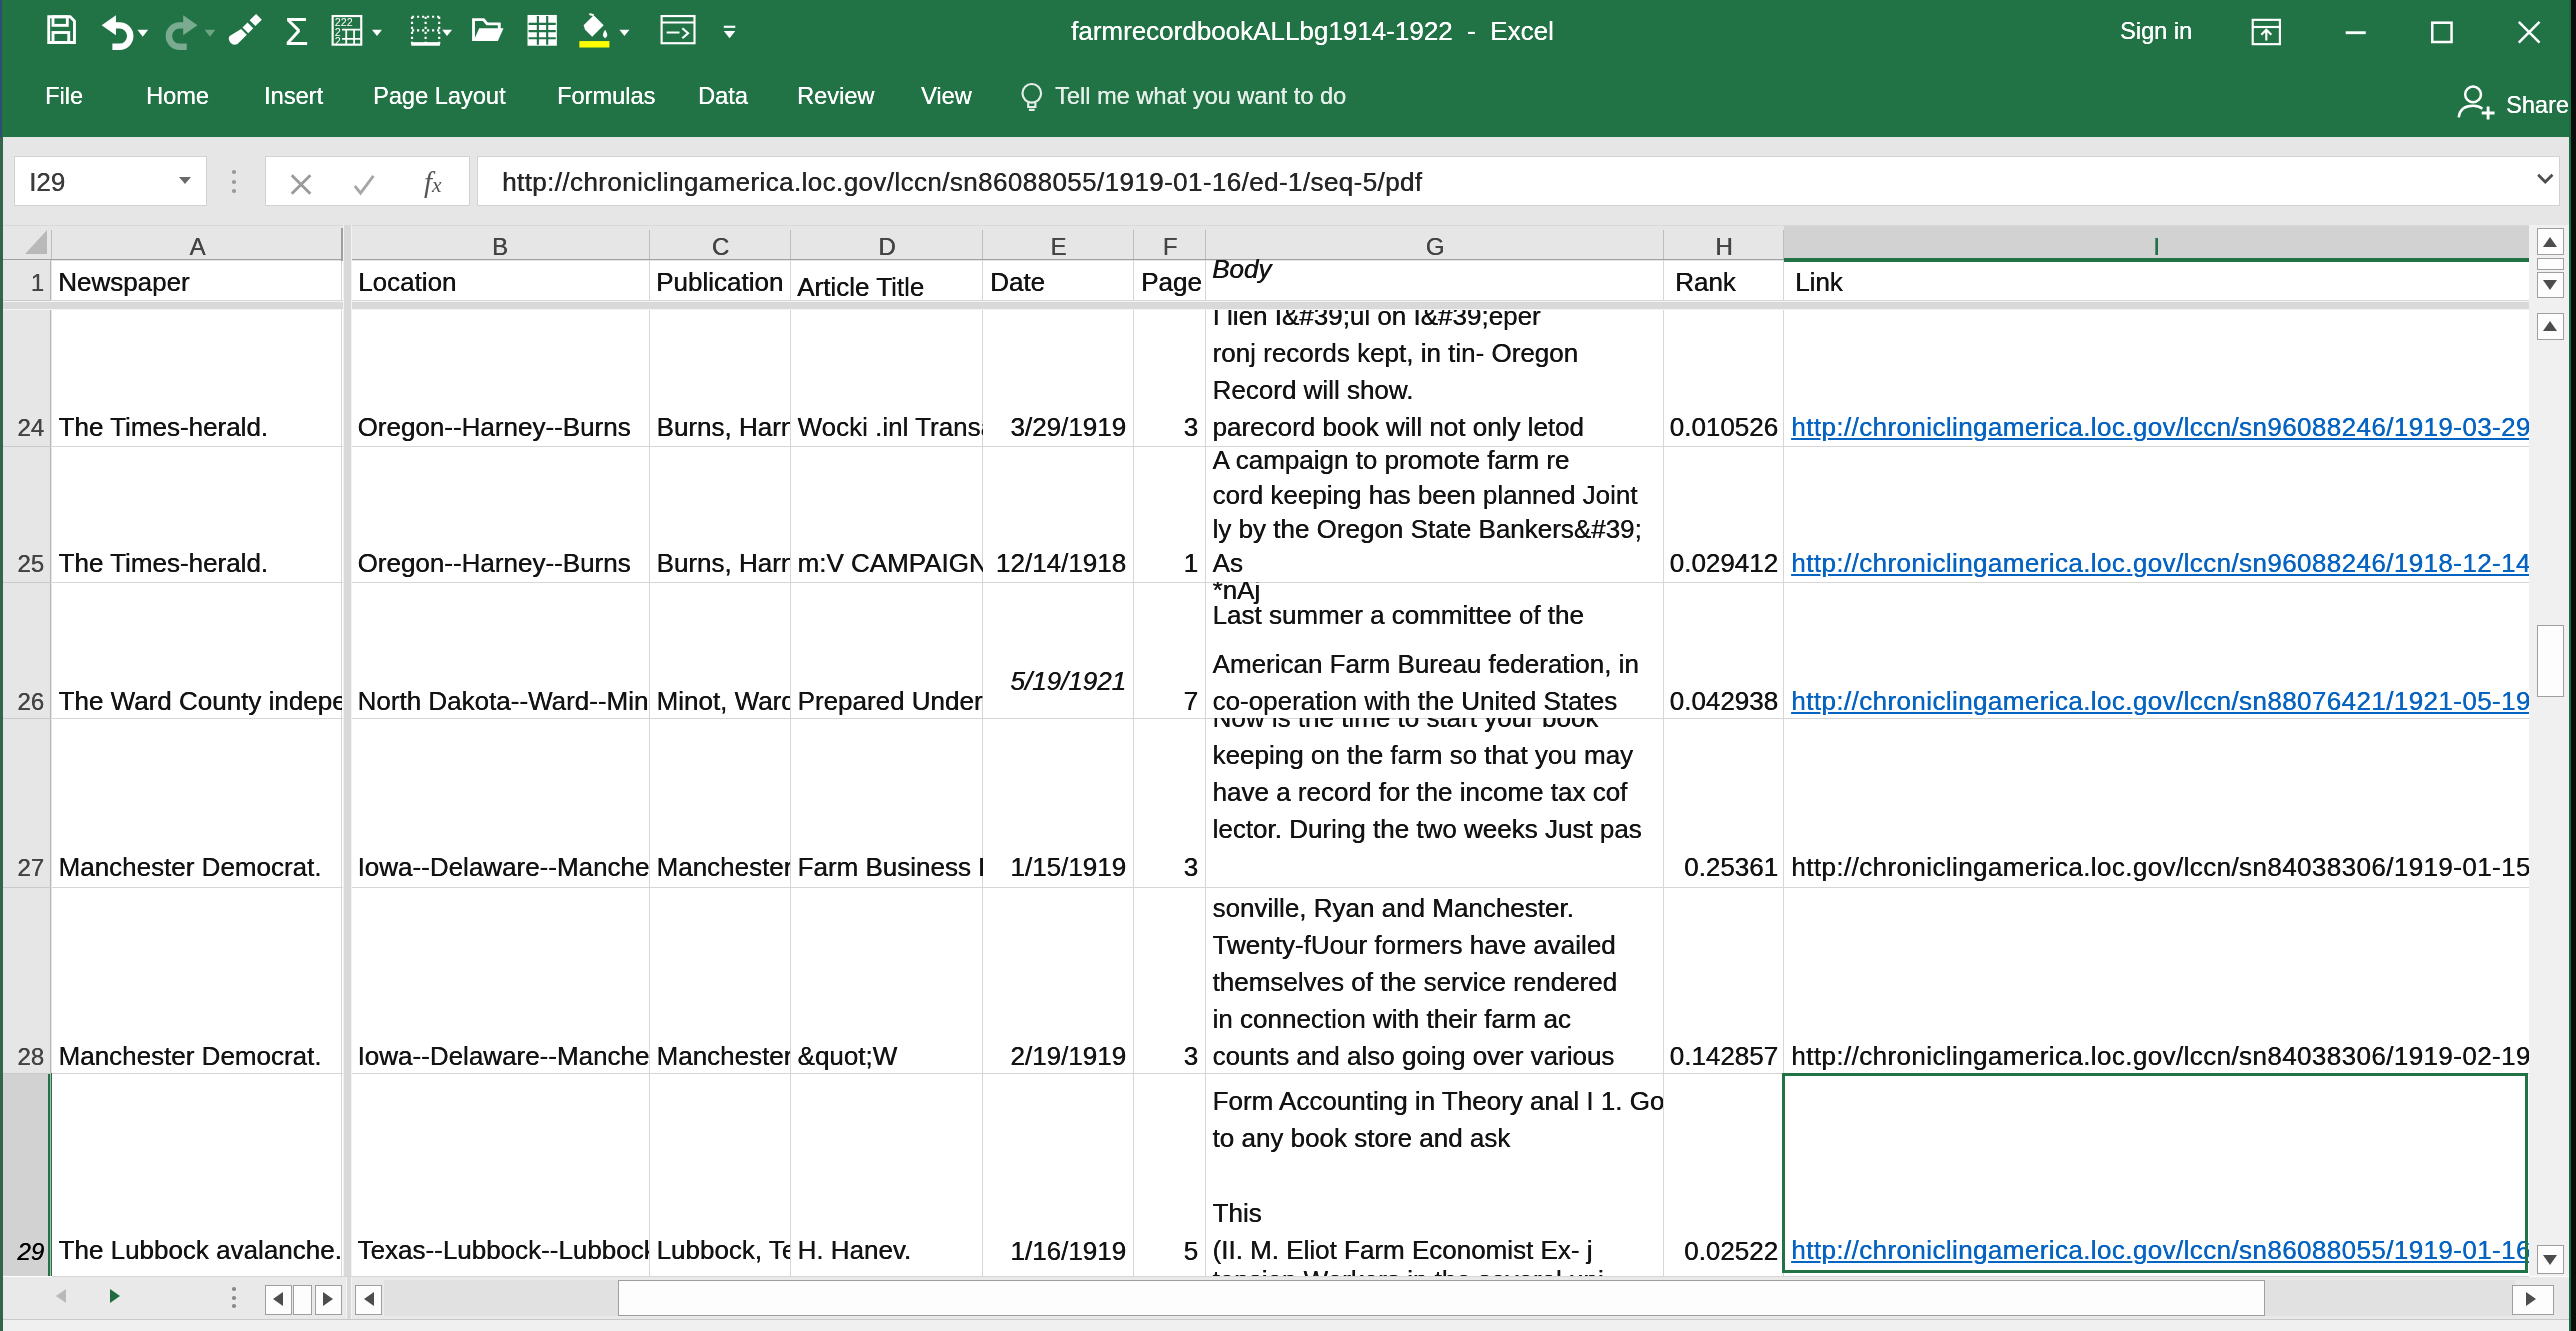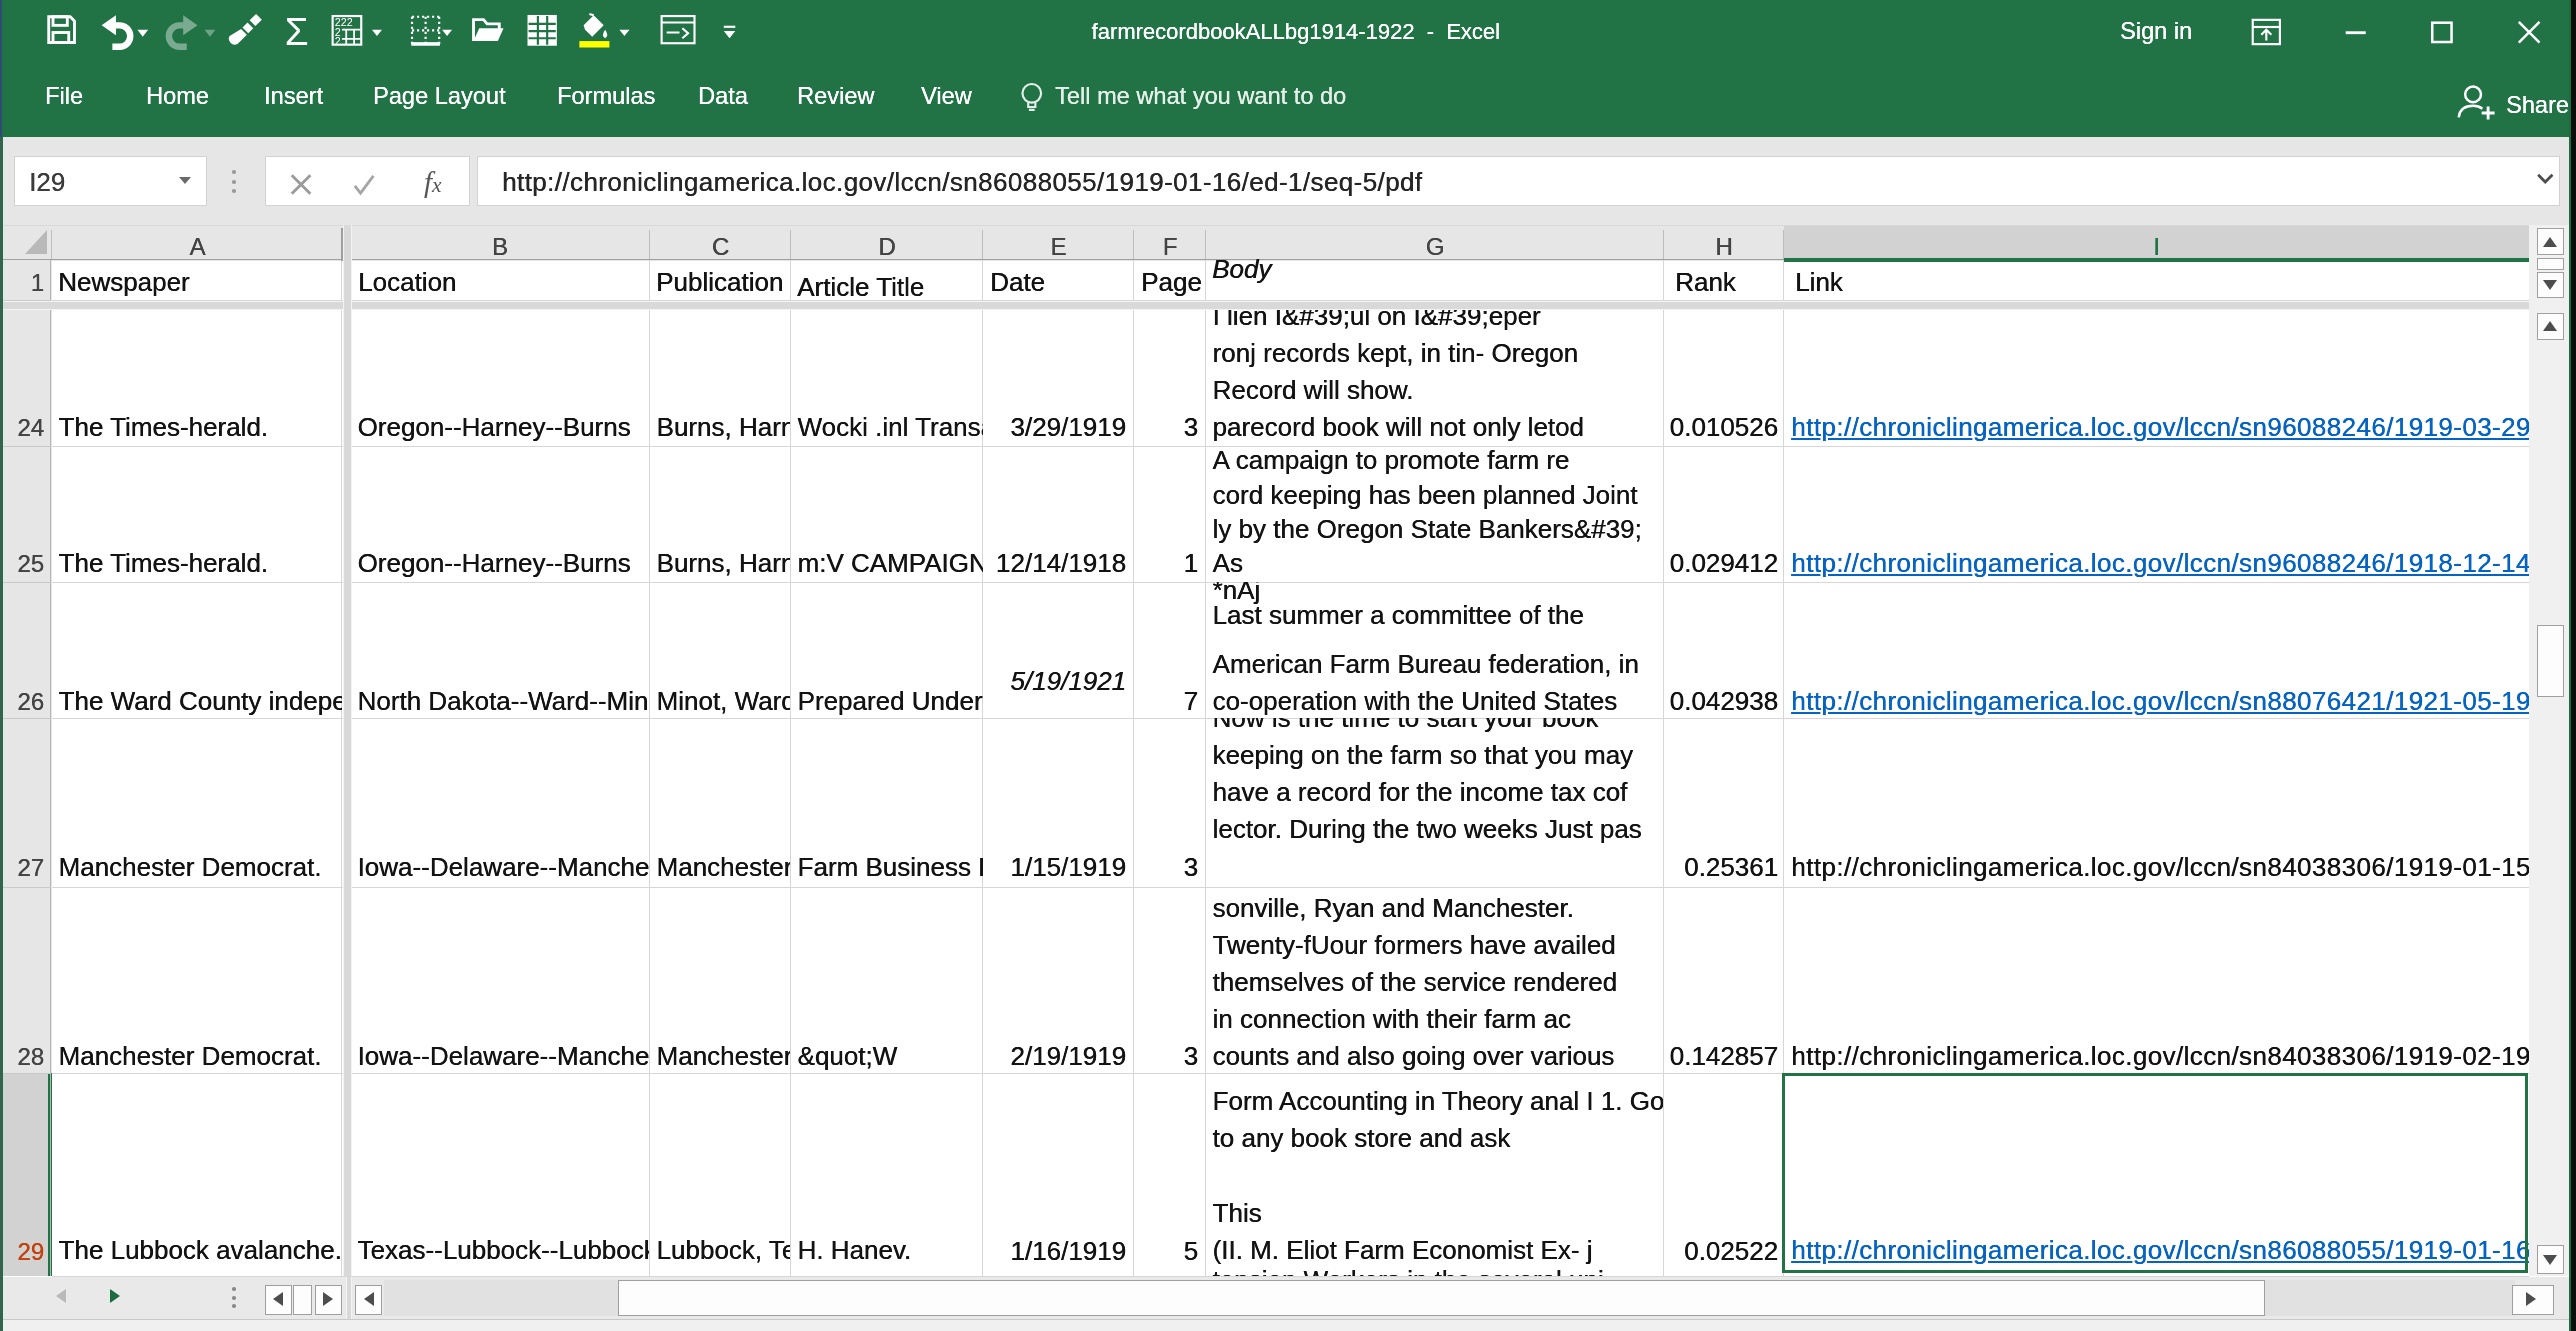--- a/index.html
+++ b/index.html
@@ -100,21 +100,21 @@
     <path d="M1 10 h46" stroke-width="3"></path>
     <path d="M8 24 h18 M30 18 l8 7 -8 7" stroke-width="3"></path>
   </g>
 
   <g transform="translate(952,22)">
     <path d="M0 0 h16" stroke-width="3"></path>
     <path d="M0 6 h16 l-8 10 z" fill="#fff" stroke="none"></path>
   </g>
 </svg>
 
-<div class="wtxt" style="left:1071px;top:14.3px;width:429px;text-align:right;font-size:22px;">farmrecordbookALLbg1914-1922  -  Excel</div>
+<div class="wtxt" style="left:1071px;top:14.3px;width:429px;text-align:right;font-size:26px;">farmrecordbookALLbg1914-1922  -  Excel</div>
 
 <div class="wtxt" style="left:2120px;top:13.6px;font-size:23.6px;">Sign in</div>
 <svg class="abs" style="left:2247px;top:14.3px;" width="329" height="36" fill="none" stroke="#fff" stroke-width="3" viewBox="0 0 460 50">
 
   <rect x="8" y="8" width="38" height="34"></rect>
   <path d="M8 18 h38"></path>
   <path d="M27 37 V23 M20 29 L27 22 L34 29" stroke-width="3"></path>
 
   <path d="M138 26 h28" stroke-width="4"></path>
 
@@ -205,21 +205,21 @@
 <div class="abs" style="left:48px;top:1073px;width:3.6px;height:203px;background:#217346;"></div>
 
 <div class="gl" style="left:50px;top:260px;width:1.4px;height:1016px;background:#b5b5b5;"></div>
 
 <div class="txt rt" style="font-size:24px;left:0;top:265px;width:44px;color:#444;">1</div>
 <div class="txt rt" style="font-size:24px;left:0;top:410px;width:44px;color:#444;">24</div>
 <div class="txt rt" style="font-size:24px;left:0;top:546px;width:44px;color:#444;">25</div>
 <div class="txt rt" style="font-size:24px;left:0;top:684px;width:44px;color:#444;">26</div>
 <div class="txt rt" style="font-size:24px;left:0;top:850px;width:44px;color:#444;">27</div>
 <div class="txt rt" style="font-size:24px;left:0;top:1039px;width:44px;color:#444;">28</div>
-<div class="txt rt" style="font-size:24px;left:0;top:1234px;width:44px;color:#c2410c;">29</div>
+<div class="txt rt" style="font-size:24px;left:0;top:1234px;width:44px;color:#000000;font-style:italic;">29</div>
 
 <div class="gl" style="left:0;top:300px;width:51px;height:0.7px;background:#c9c9c9;"></div>
 <div class="gl" style="left:0;top:446px;width:51px;height:0.7px;background:#c9c9c9;"></div>
 <div class="gl" style="left:0;top:582px;width:51px;height:0.7px;background:#c9c9c9;"></div>
 <div class="gl" style="left:0;top:718px;width:51px;height:0.7px;background:#c9c9c9;"></div>
 <div class="gl" style="left:0;top:887px;width:51px;height:0.7px;background:#c9c9c9;"></div>
 <div class="gl" style="left:0;top:1073px;width:51px;height:0.7px;background:#c9c9c9;"></div>
 
 <div class="gl" style="left:341px;top:260px;width:0.7px;height:1016px;"></div>
 <div class="gl" style="left:649px;top:260px;width:0.7px;height:1016px;"></div>

